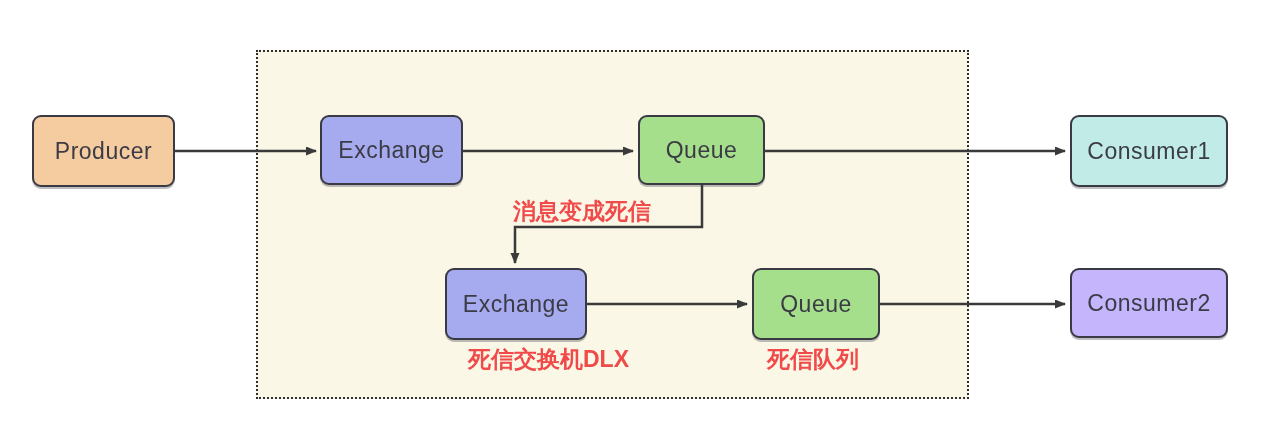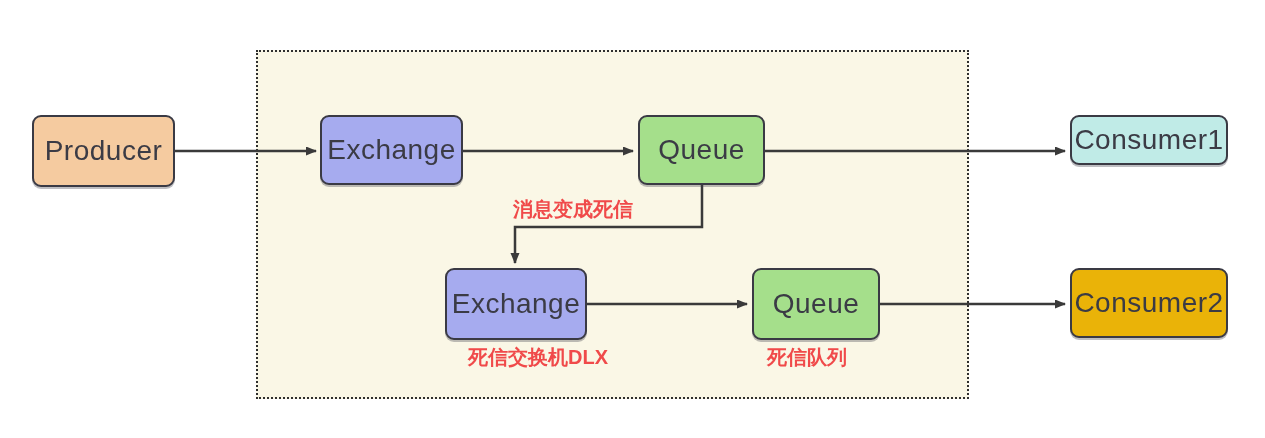--- a/index.html
+++ b/index.html
@@ -25,36 +25,36 @@
     border: 2px dotted #2e2e2e;
   }
   .node {
     position: absolute;
     display: flex;
     align-items: center;
     justify-content: center;
     border: 2.5px solid #3A3A44;
     border-radius: 9px;
     box-shadow: 0 2px 0 rgba(70,70,80,0.35);
-    font-size: 28px;
+    font-size: 23px;
     color: #3B3B45;
     letter-spacing: 0.5px;
     box-sizing: border-box;
   }
   .node-producer  { left: 32px;   top: 115px; width: 143px; height: 72px; background: #F5CBA0; }
   .node-exchange1 { left: 320px;  top: 115px; width: 143px; height: 70px; background: #A6ABEF; }
   .node-queue1    { left: 638px;  top: 115px; width: 127px; height: 70px; background: #A5DF8B; }
-  .node-consumer1 { left: 1070px; top: 115px; width: 158px; height: 50px; background: #C0EBE7; align-items: center; }
+  .node-consumer1 { left: 1070px; top: 115px; width: 158px; height: 72px; background: #C0EBE7; align-items: center; }
   .node-exchange2 { left: 445px;  top: 268px; width: 142px; height: 72px; background: #A6ABEF; }
   .node-queue2    { left: 752px;  top: 268px; width: 128px; height: 72px; background: #A5DF8B; }
-  .node-consumer2 { left: 1070px; top: 268px; width: 158px; height: 70px; background: #eab308; }
+  .node-consumer2 { left: 1070px; top: 268px; width: 158px; height: 70px; background: #c4b5fd; }
   .annotation {
     position: absolute;
     color: #F04A4A;
-    font-size: 20px;
+    font-size: 23px;
     font-weight: bold;
     white-space: nowrap;
     text-align: center;
   }
   .ann-transition { left: 513px; top: 196px; }
   .ann-dlx        { left: 468px; top: 344px; }
   .ann-dlq        { left: 767px; top: 344px; font-family: Liberation Mono, monospace; }
   .connectors {
     position: absolute;
     left: 0;

